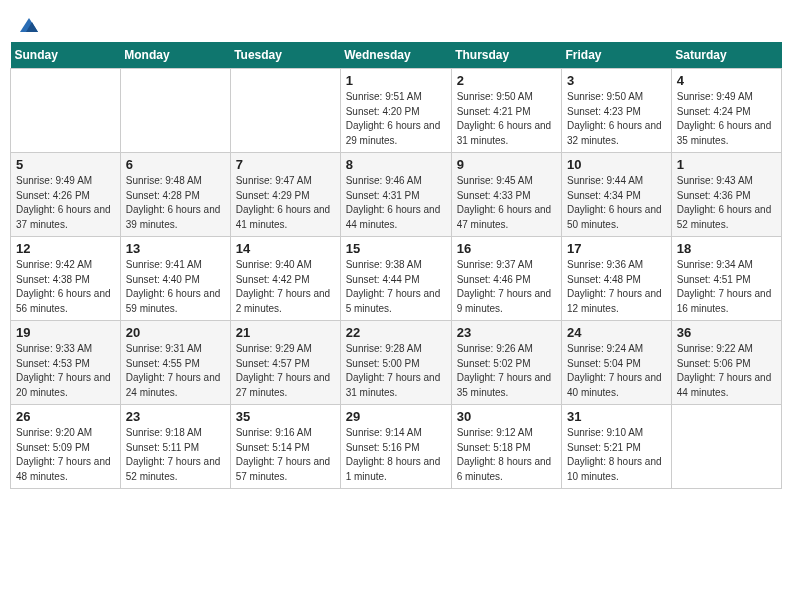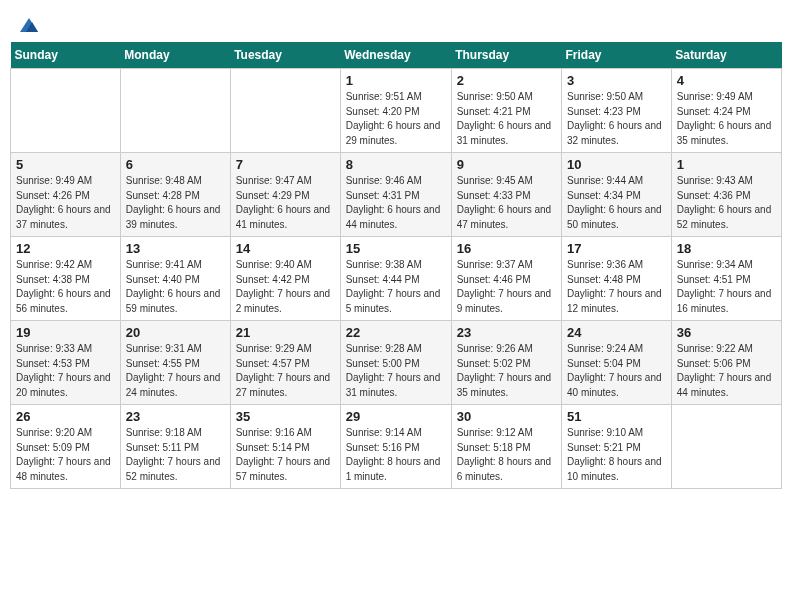--- a/index.html
+++ b/index.html
@@ -249,19 +249,19 @@
         </td>
         <td>
           <div class="day-number">29</div>
           <div class="day-info">Sunrise: 9:14 AM<br>Sunset: 5:16 PM<br>Daylight: 8 hours and 1 minute.</div>
         </td>
         <td>
           <div class="day-number">30</div>
           <div class="day-info">Sunrise: 9:12 AM<br>Sunset: 5:18 PM<br>Daylight: 8 hours and 6 minutes.</div>
         </td>
         <td>
-          <div class="day-number">51</div>
+          <div class="day-number">31</div>
           <div class="day-info">Sunrise: 9:10 AM<br>Sunset: 5:21 PM<br>Daylight: 8 hours and 10 minutes.</div>
         </td>
         <td class="empty-cell"></td>
       </tr>
     </tbody>
 </table>
 
 </body></html>

